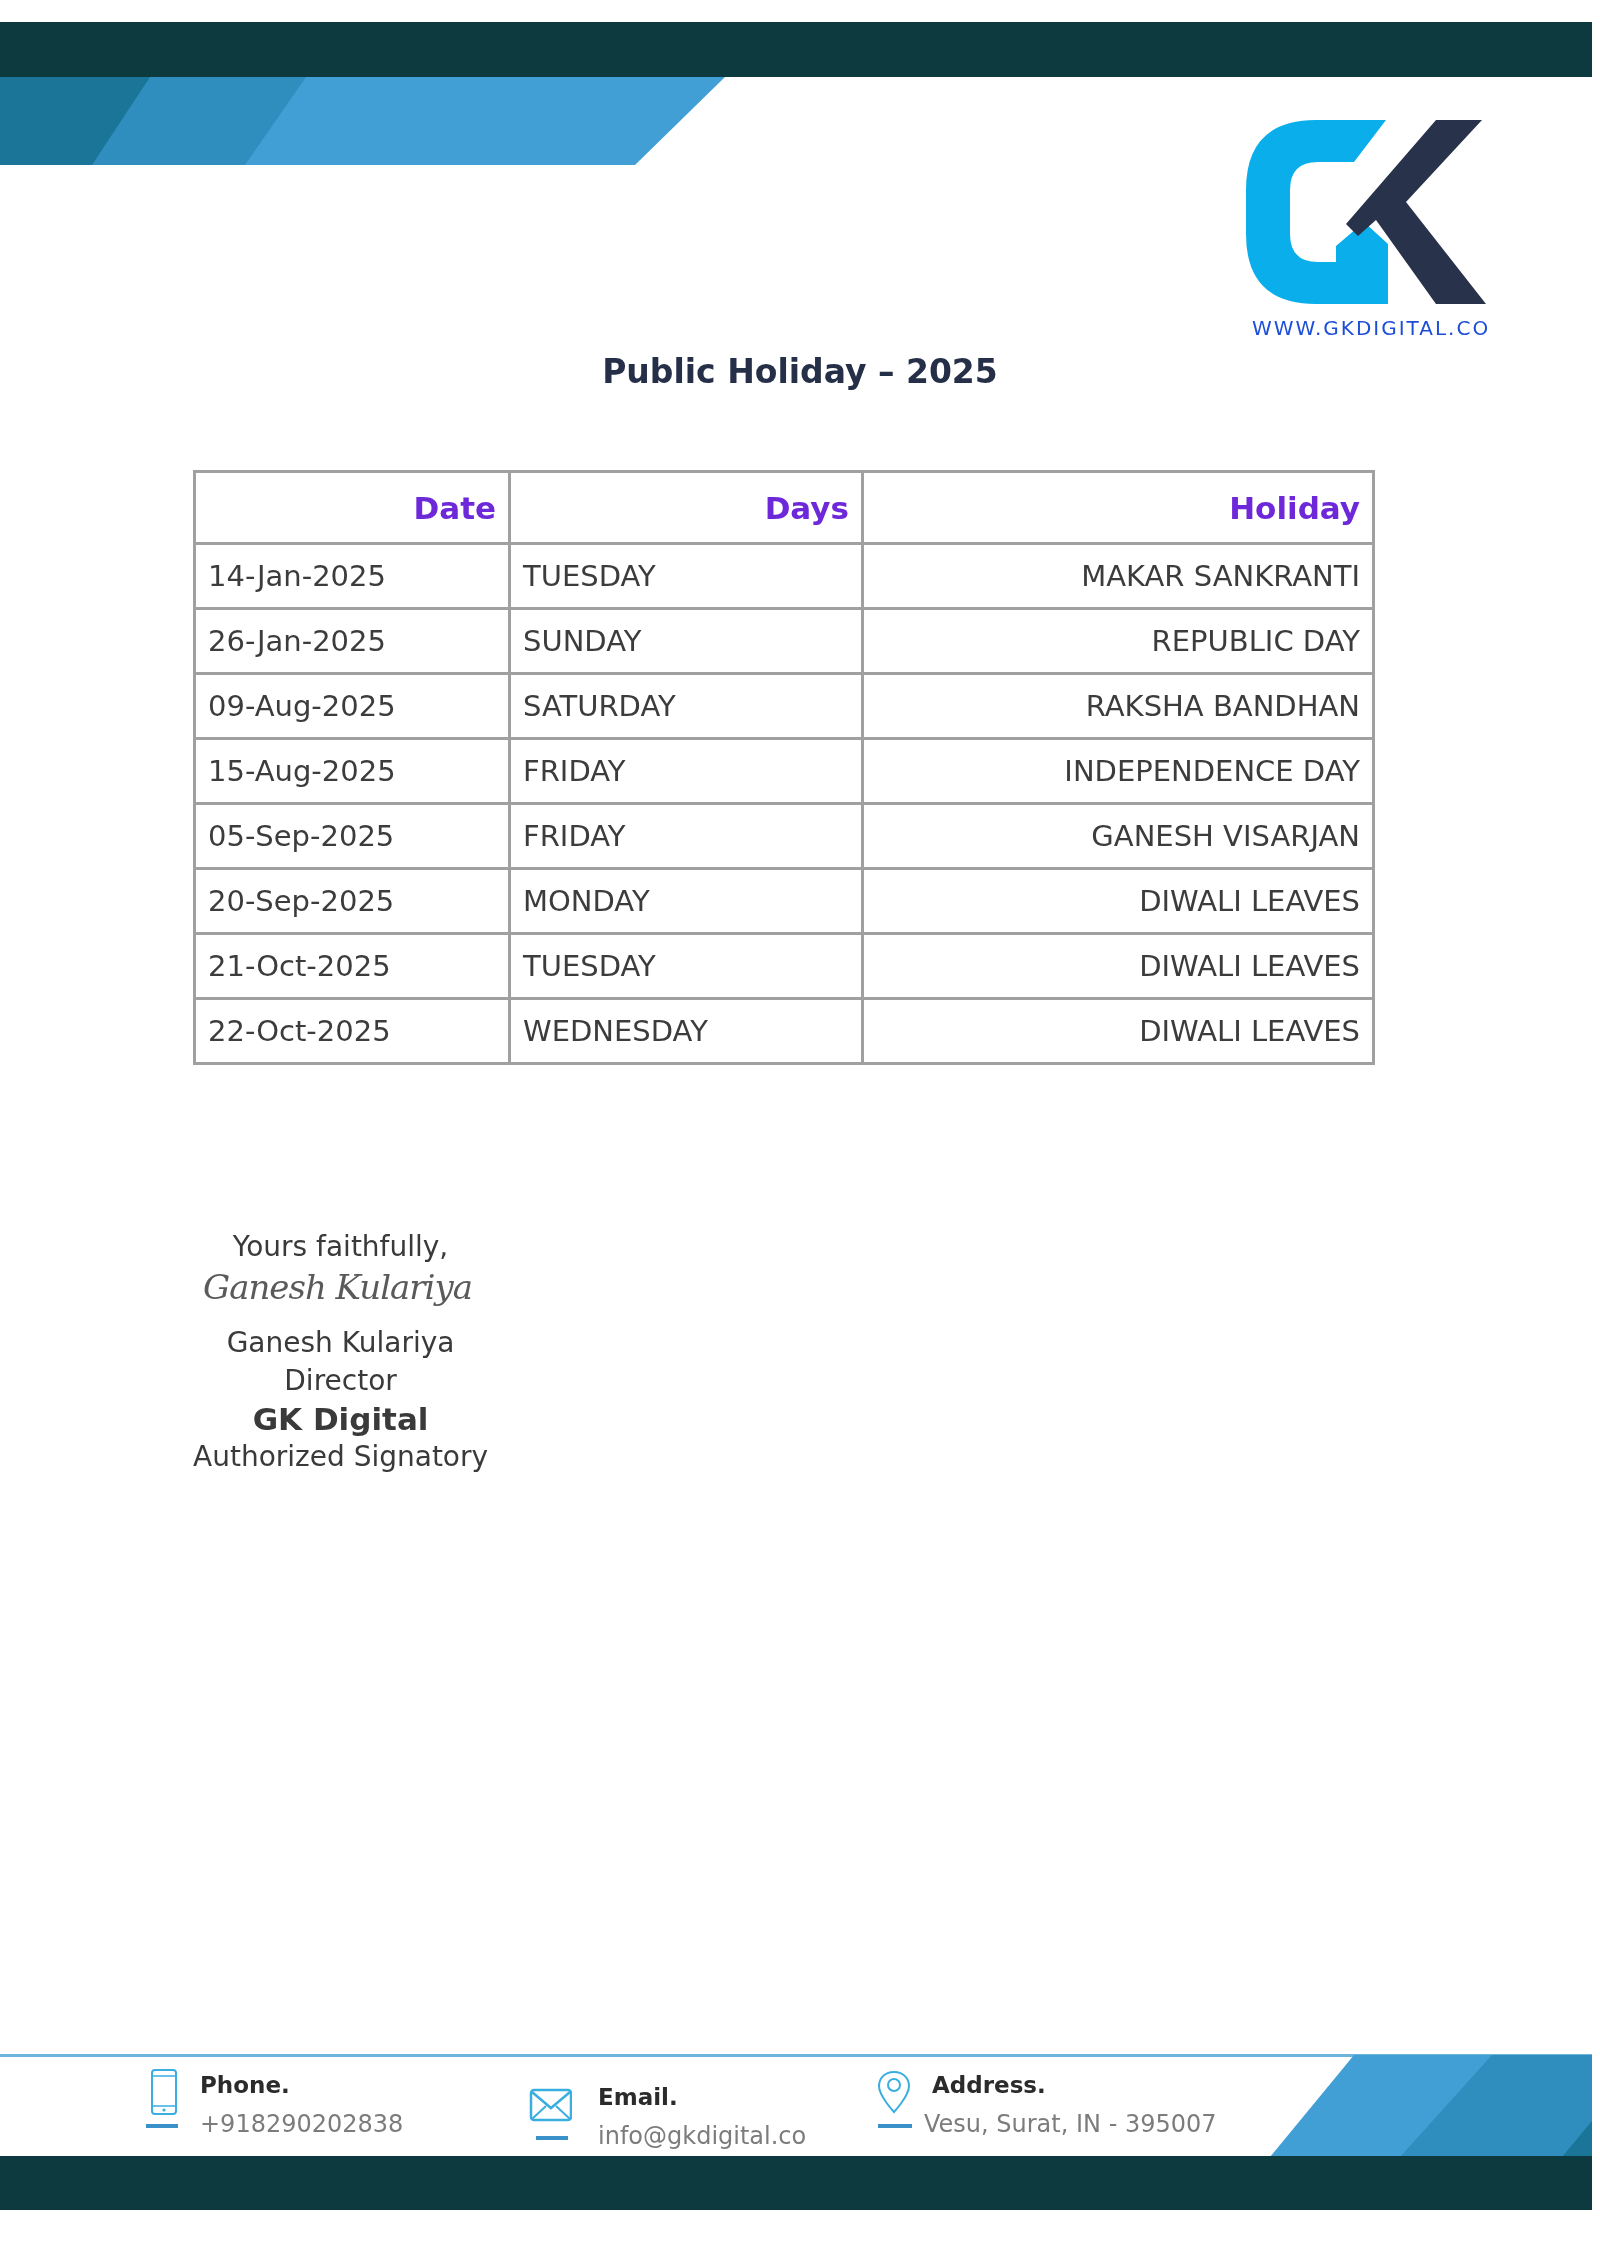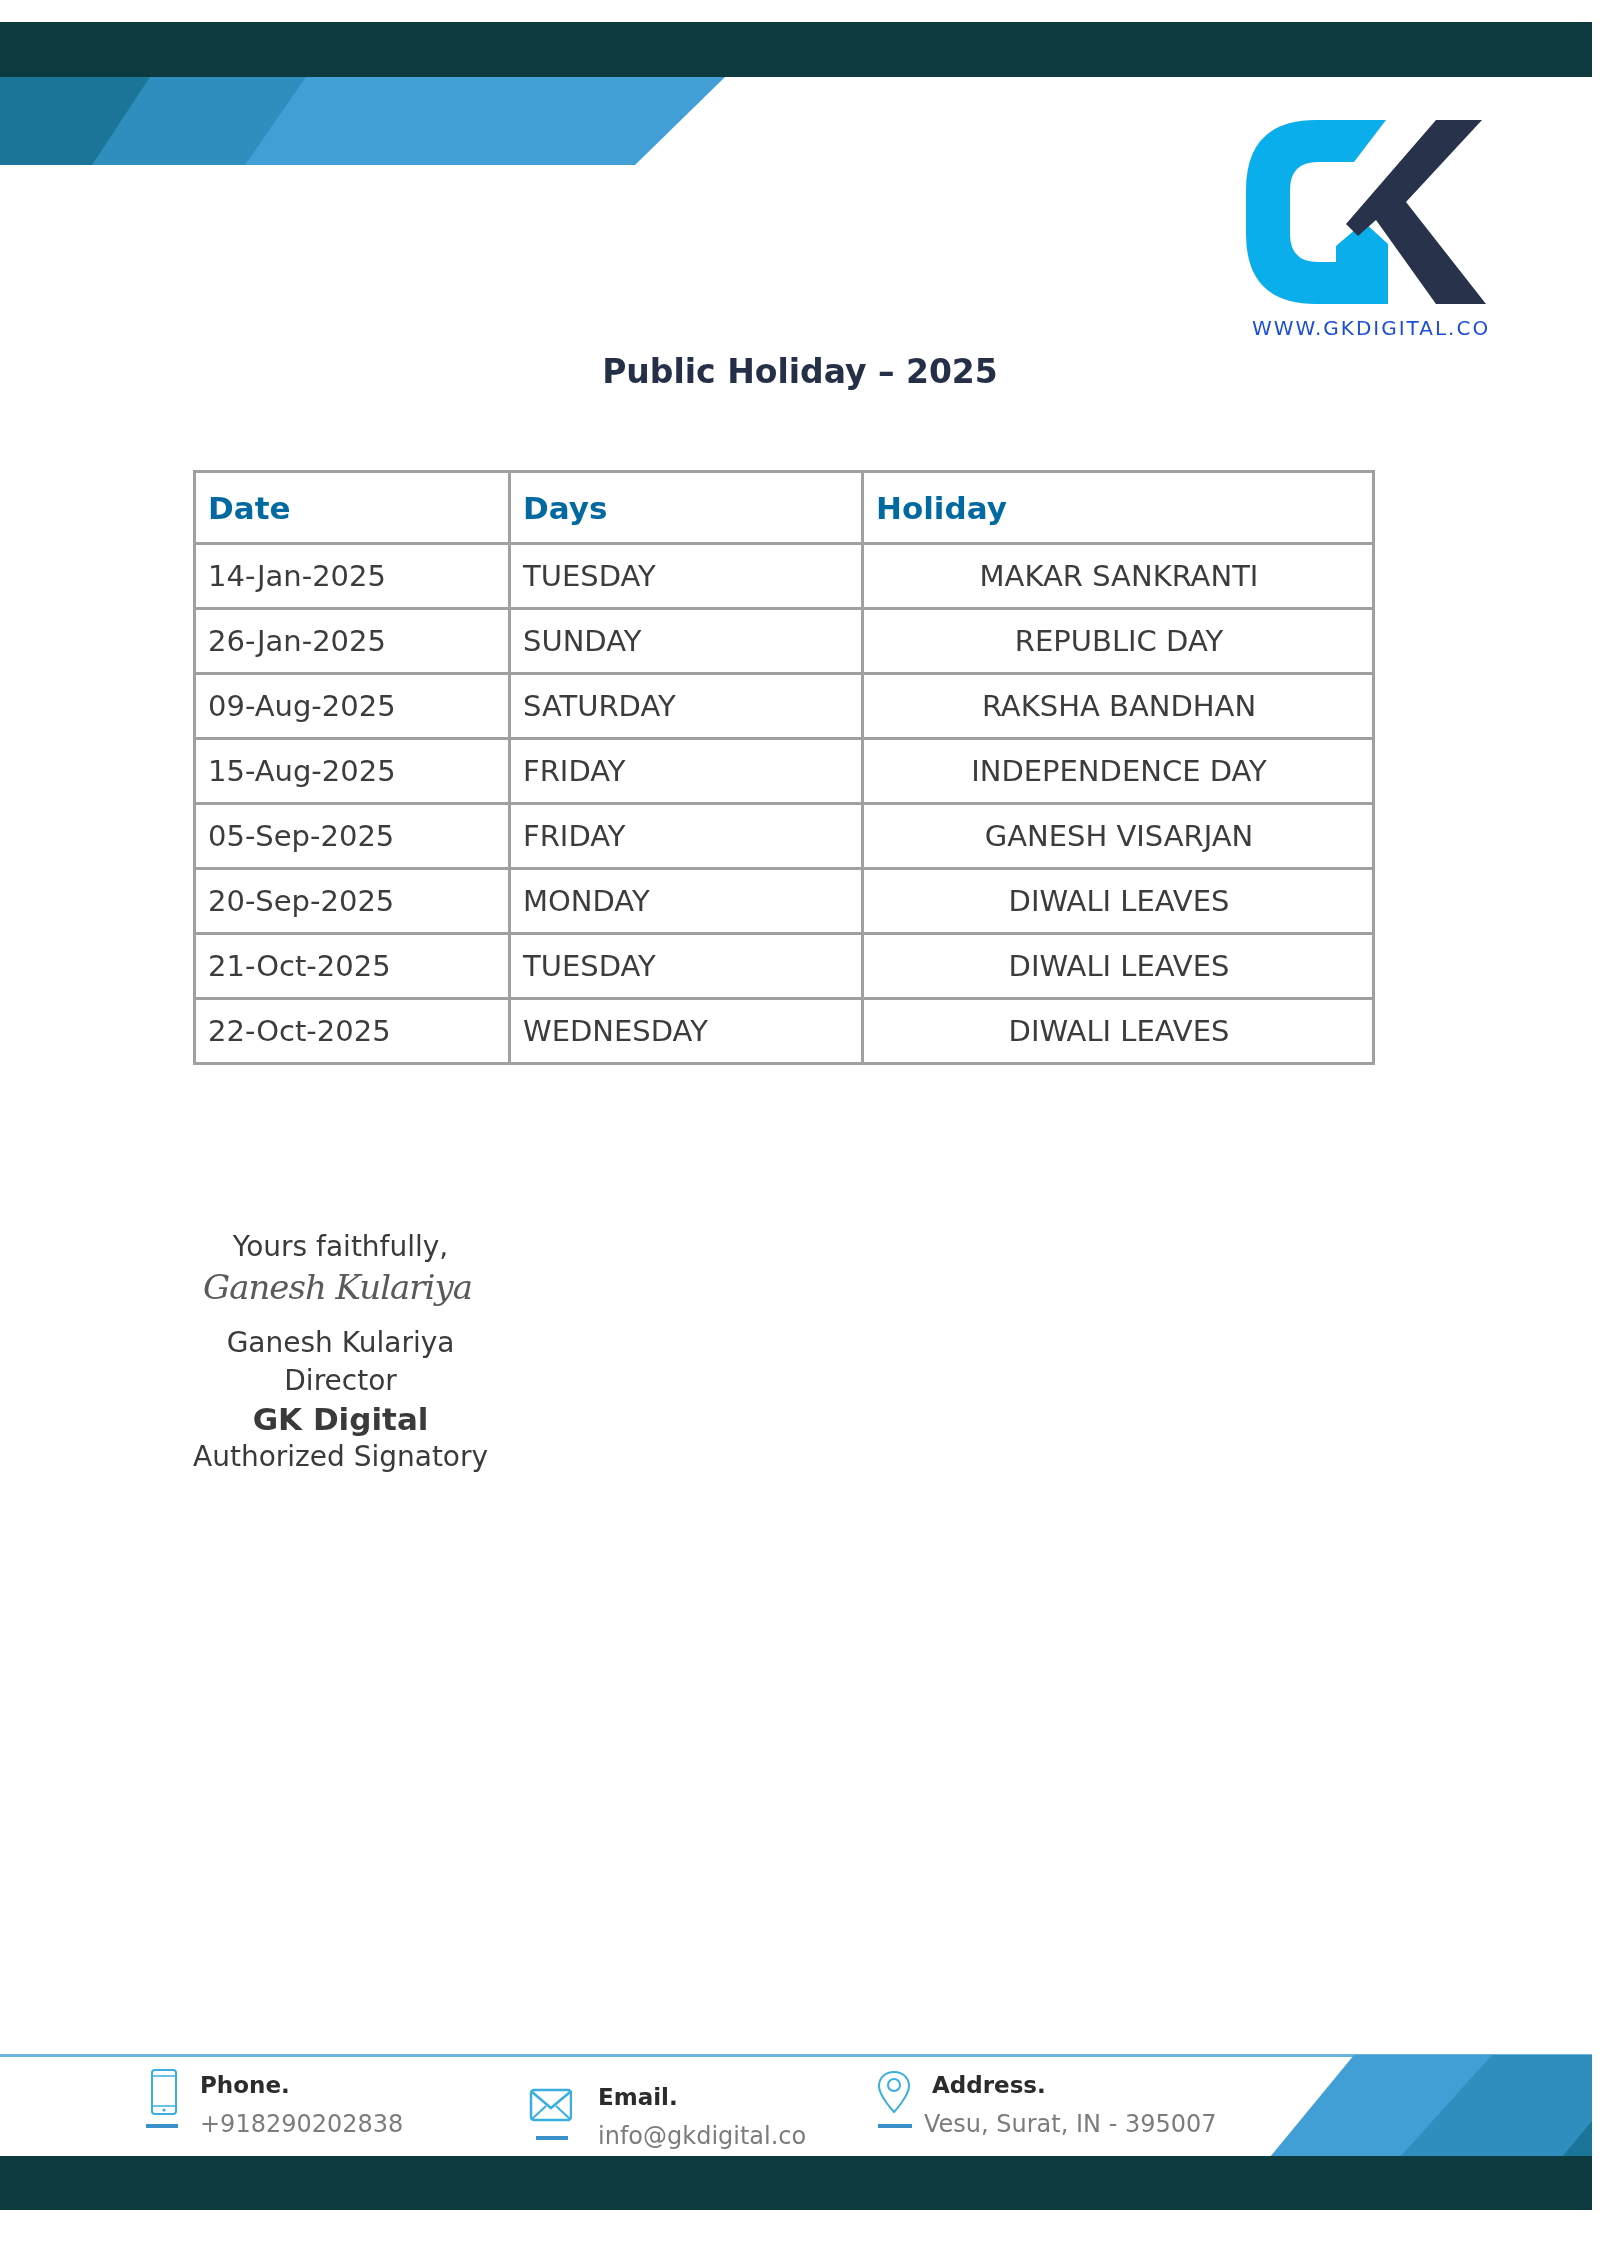--- a/index.html
+++ b/index.html
@@ -9,24 +9,24 @@
   .top-band { left:0; top:22px; width:1592px; height:55px; background:#0d3a3f; }
   .stripes { left:0; top:77px; width:730px; height:88px; }
   
   .logo { left:1236px; top:112px; width:270px; height:200px; }
   .logo-url { left:1236px; top:316px; width:270px; text-align:center; font-family:"DejaVu Sans", sans-serif; font-size:20px; letter-spacing:2px; color:#1d4ed8; }
   
   .title { left:0; top:352px; width:1600px; text-align:center; font-size:33px; font-weight:bold; color:#252f48; }
   
   .tbl { left:193px; top:470px; width:1182px; border-collapse:collapse; }
   .tbl th, .tbl td { border:3px solid #a0a0a0; font-size:29px; color:#3c3c3c; height:62px; padding:0 12px; }
-  .tbl th { height:69px; font-weight:bold; text-align:left; font-size:31px; color:#0369a1; }
+  .tbl th { height:69px; font-weight:bold; text-align:right; font-size:31px; color:#6d28d9; }
   .tbl td.c-date { width:288px; text-align:left; }
   .tbl td.c-day { width:326px; text-align:left; }
-  .tbl td.c-hol { text-align:center; padding-left:14px; }
+  .tbl td.c-hol { text-align:right; padding-left:14px; }
   
   .sign { left:193px; top:1228px; font-size:28px; line-height:38px; color:#3a3a3a;text-align:center; }
   .sign .gap { height:58px; position:relative; }
   .sig-script { position:absolute; left:10px; top:2px; font-family:"DejaVu Serif", serif; font-style:italic; font-size:34px; color:#5a5a5a; letter-spacing:-1px; }
   .sign .bold { font-weight:bold; font-size:31px; color:#3a3a3a; }
   
   .foot-line { left:0; top:2054px; width:1592px; height:3px; background:#6cb4dc; }
   .foot-stripes { left:1270px; top:2055px; width:322px; height:102px; }
   .bottom-band { left:0; top:2156px; width:1592px; height:54px; background:#0d3a3f; }
   .foot-item { top:2068px; height:80px; }

